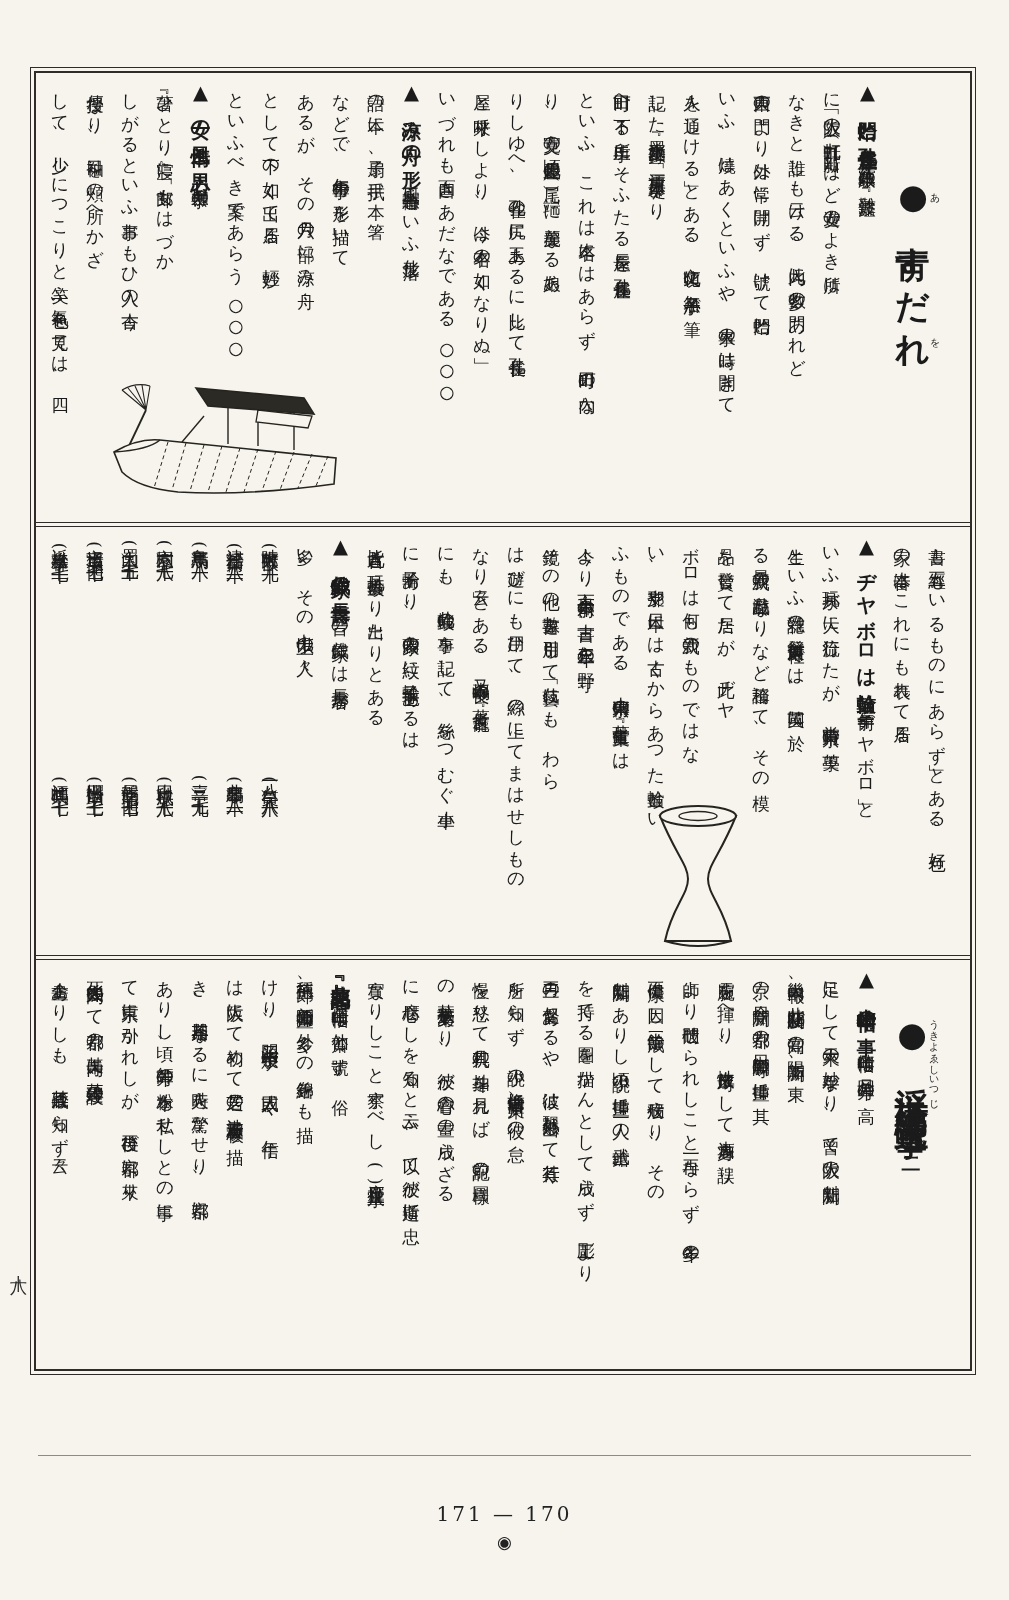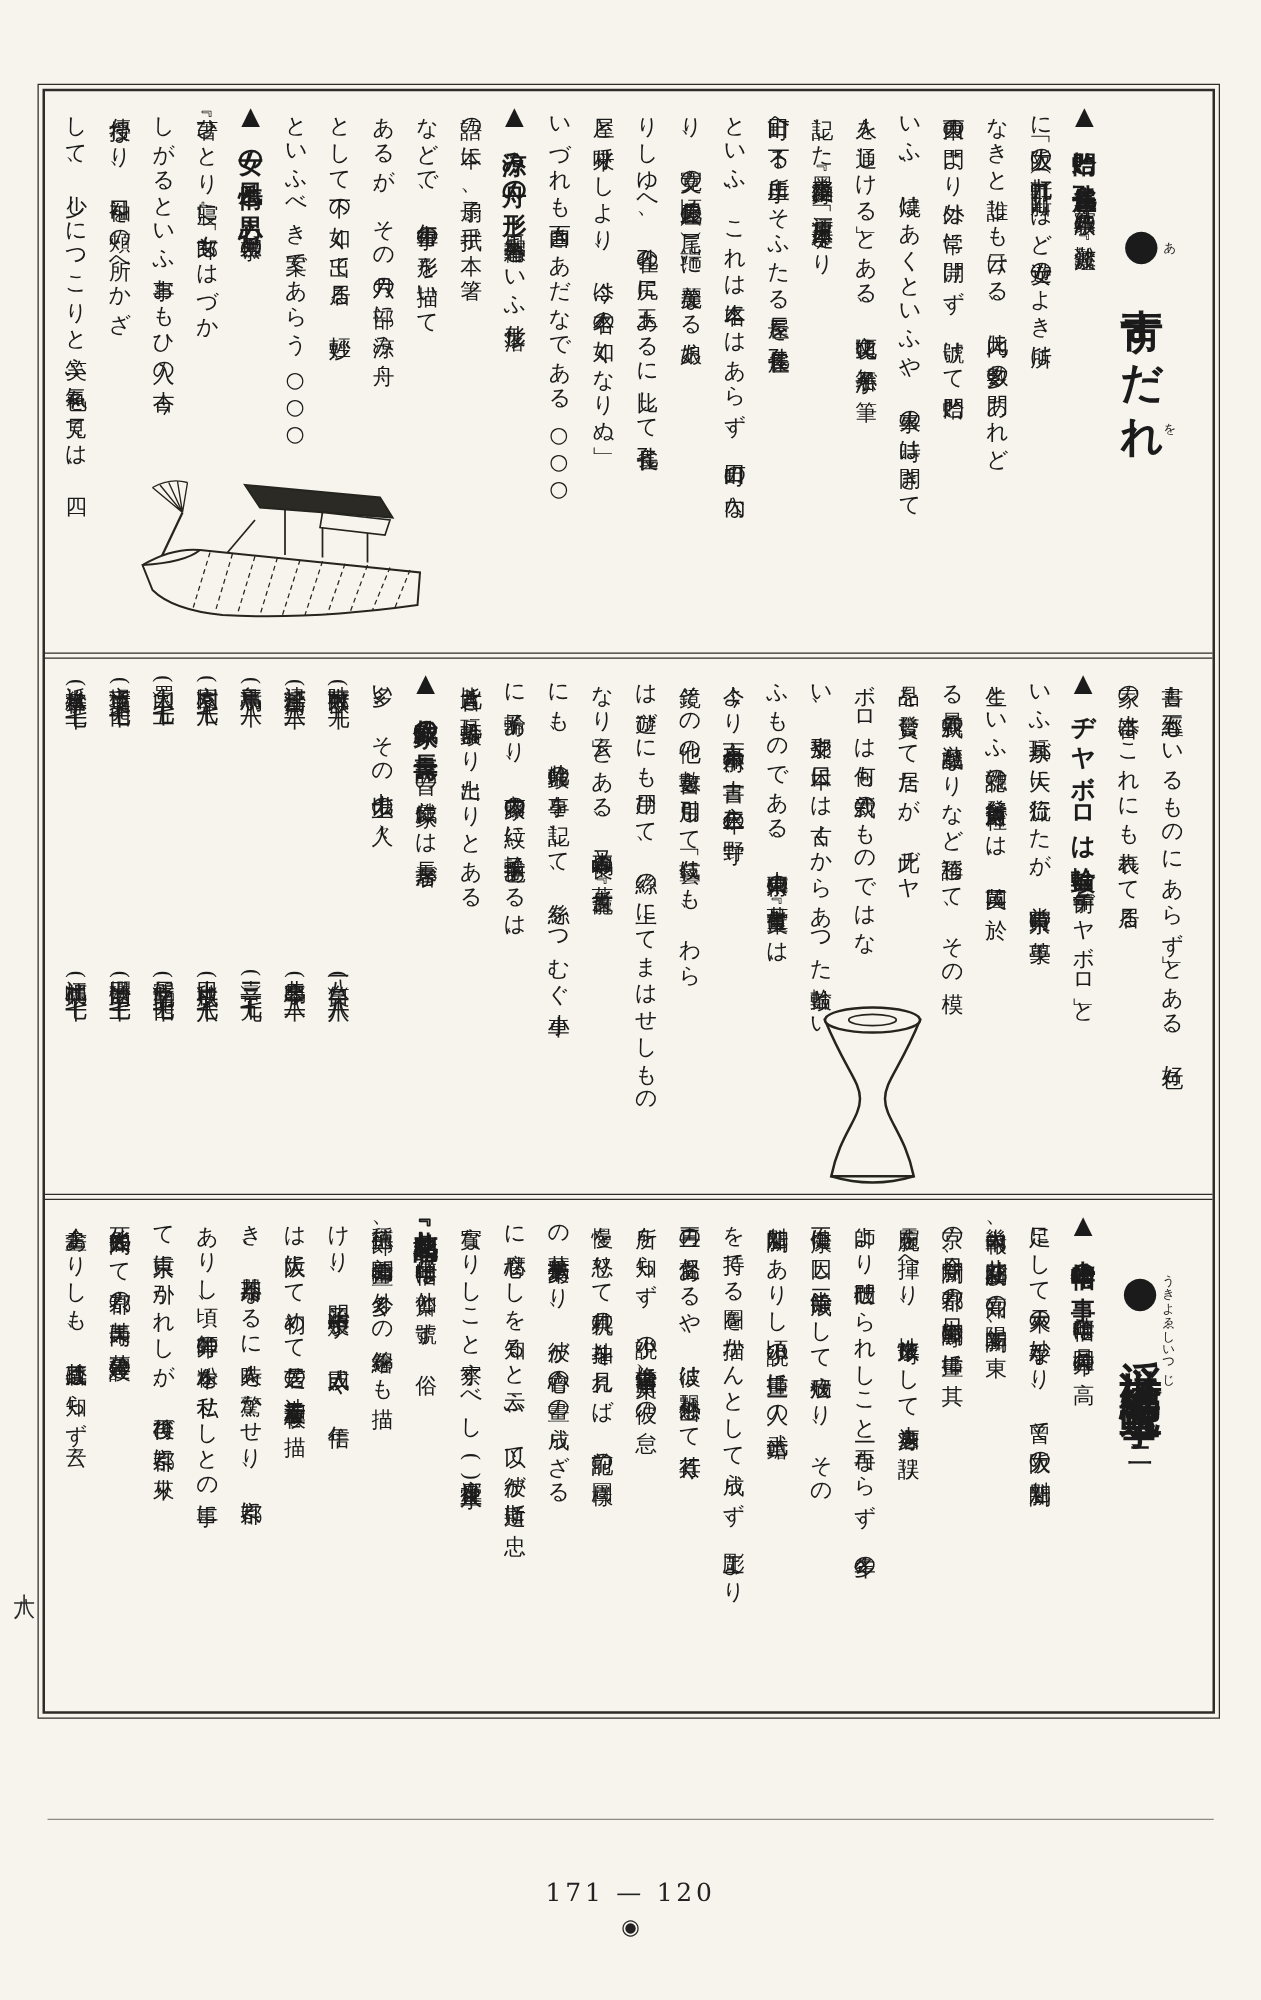--- a/index.html
+++ b/index.html
@@ -182,16 +182,16 @@
           <div class="col"><span>ありし頃、師芳年の粉本を私せしとの事に</span></div>
           <div class="col"><span>て東京に引かれしが、後再び京都に來り</span></div>
           <div class="col"><span>死後知人間にて京都の某寺內に墓碑建設の</span></div>
           <div class="col"><span>企畫ありしも、其成否は知らず云々</span></div>
         </div>
 
     </div>
   </div>
 
   <div class="footer-rule"></div>
-  <div class="page-numbers">171 — 120</div>
+  <div class="page-numbers">171 — 170</div>
   <div class="ornament">◉</div>
 
 </div>
 
 </body></html>

